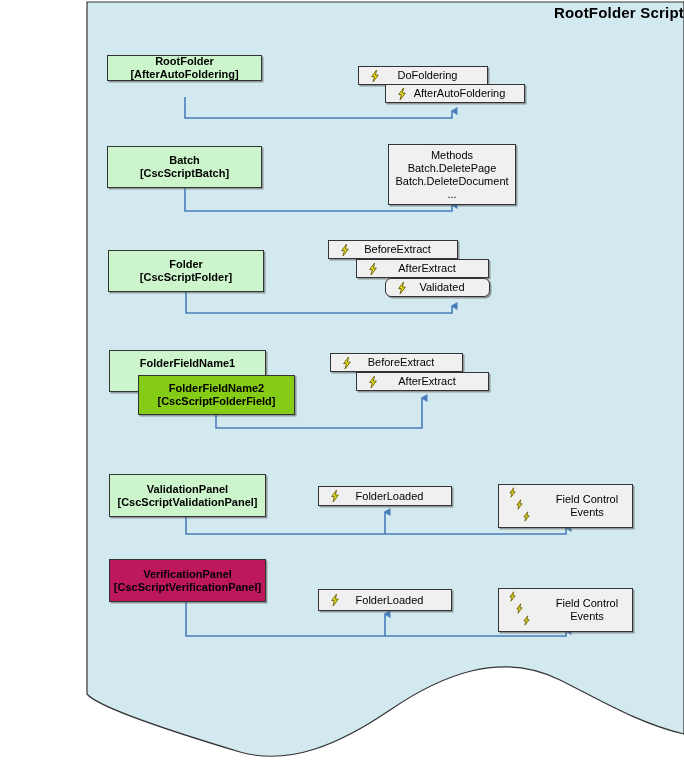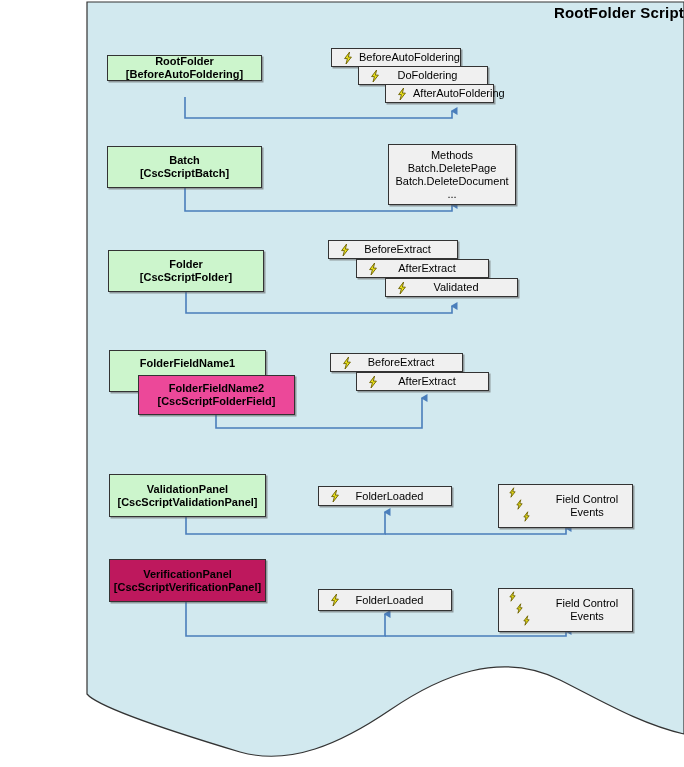--- a/index.html
+++ b/index.html
@@ -181,42 +181,34 @@
       <path d="M 385 636 L 566 636 L 566 631" marker-end="url(#arrowup)"></path>
     </g>
   </svg>
 
   <div id="content">
 
     <div class="diagram-title">RootFolder Script</div>
 
     <div class="node script" style="left: 107px; top: 55px; width: 155px; height: 26px; background: rgb(204, 245, 204);">
       <span class="node-line">RootFolder</span>
-      <span class="node-line">[BeforeAutoFoldering]</span>
-    </div>
-
-    <div class="node event" style="left: 331px; top: 48px; width: 130px; height: 19px; background: rgb(240, 240, 240);">
-      <span class="ev-icon">
-        <svg viewBox="0 0 14 14" width="14" height="14">
-            <path d="M8.6 1 L3.6 7.6 L6.4 7.6 L5 13 L10.4 6.1 L7.4 6.1 Z" fill="#ece41a" stroke="#6b5f00" stroke-width="0.9"></path>
-          </svg>
-      </span>
-      <span class="ev-label" style="text-align:left;padding-right:0;">BeforeAutoFoldering</span>
-    </div>
+      <span class="node-line">[AfterAutoFoldering]</span>
+    </div>
+
 
     <div class="node event" style="left: 358px; top: 66px; width: 130px; height: 19px; background: rgb(240, 240, 240);">
       <span class="ev-icon">
         <svg viewBox="0 0 14 14" width="14" height="14">
             <path d="M8.6 1 L3.6 7.6 L6.4 7.6 L5 13 L10.4 6.1 L7.4 6.1 Z" fill="#ece41a" stroke="#6b5f00" stroke-width="0.9"></path>
           </svg>
       </span>
       <span class="ev-label">DoFoldering</span>
     </div>
 
-    <div class="node event" style="left: 385px; top: 84px; width: 109px; height: 19px; background: rgb(240, 240, 240);">
+    <div class="node event" style="left: 385px; top: 84px; width: 140px; height: 19px; background: rgb(240, 240, 240);">
       <span class="ev-icon">
         <svg viewBox="0 0 14 14" width="14" height="14">
             <path d="M8.6 1 L3.6 7.6 L6.4 7.6 L5 13 L10.4 6.1 L7.4 6.1 Z" fill="#ece41a" stroke="#6b5f00" stroke-width="0.9"></path>
           </svg>
       </span>
       <span class="ev-label">AfterAutoFoldering</span>
     </div>
 
     <div class="node script" style="left: 107px; top: 146px; width: 155px; height: 42px; background: rgb(204, 245, 204);">
       <span class="node-line">Batch</span>
@@ -246,34 +238,34 @@
 
     <div class="node event" style="left: 356px; top: 259px; width: 133px; height: 19px; background: rgb(240, 240, 240);">
       <span class="ev-icon">
         <svg viewBox="0 0 14 14" width="14" height="14">
             <path d="M8.6 1 L3.6 7.6 L6.4 7.6 L5 13 L10.4 6.1 L7.4 6.1 Z" fill="#ece41a" stroke="#6b5f00" stroke-width="0.9"></path>
           </svg>
       </span>
       <span class="ev-label">AfterExtract</span>
     </div>
 
-    <div class="node event" style="left: 385px; top: 278px; width: 133px; height: 19px; background: rgb(240, 240, 240);">
+    <div class="node event" style="left: 385px; top: 278px; width: 105px; height: 19px; background: rgb(240, 240, 240); border-radius: 6px;">
       <span class="ev-icon">
         <svg viewBox="0 0 14 14" width="14" height="14">
             <path d="M8.6 1 L3.6 7.6 L6.4 7.6 L5 13 L10.4 6.1 L7.4 6.1 Z" fill="#ece41a" stroke="#6b5f00" stroke-width="0.9"></path>
           </svg>
       </span>
       <span class="ev-label">Validated</span>
     </div>
 
     <div class="node script" style="left: 109px; top: 350px; width: 157px; height: 42px; background: rgb(204, 245, 204);">
       <span class="node-line" style="margin-bottom:16px;">FolderFieldName1</span>
     </div>
 
-    <div class="node script" style="left: 138px; top: 375px; width: 157px; height: 40px; background: #ec4899;">
+    <div class="node script" style="left: 138px; top: 375px; width: 157px; height: 40px; background: #84cc16;">
       <span class="node-line">FolderFieldName2</span>
       <span class="node-line">[CscScriptFolderField]</span>
     </div>
 
     <div class="node event" style="left: 330px; top: 353px; width: 133px; height: 19px; background: rgb(240, 240, 240);">
       <span class="ev-icon">
         <svg viewBox="0 0 14 14" width="14" height="14">
             <path d="M8.6 1 L3.6 7.6 L6.4 7.6 L5 13 L10.4 6.1 L7.4 6.1 Z" fill="#ece41a" stroke="#6b5f00" stroke-width="0.9"></path>
           </svg>
       </span>

